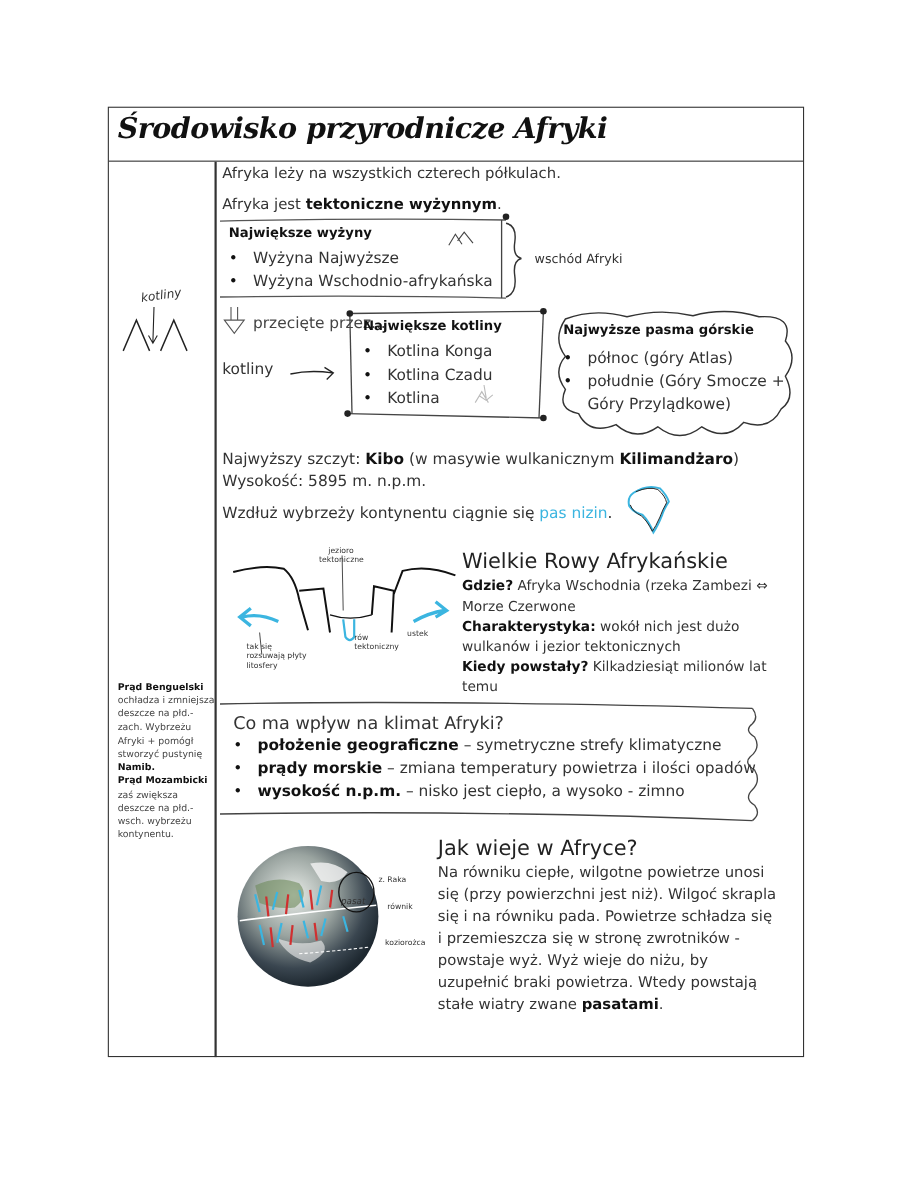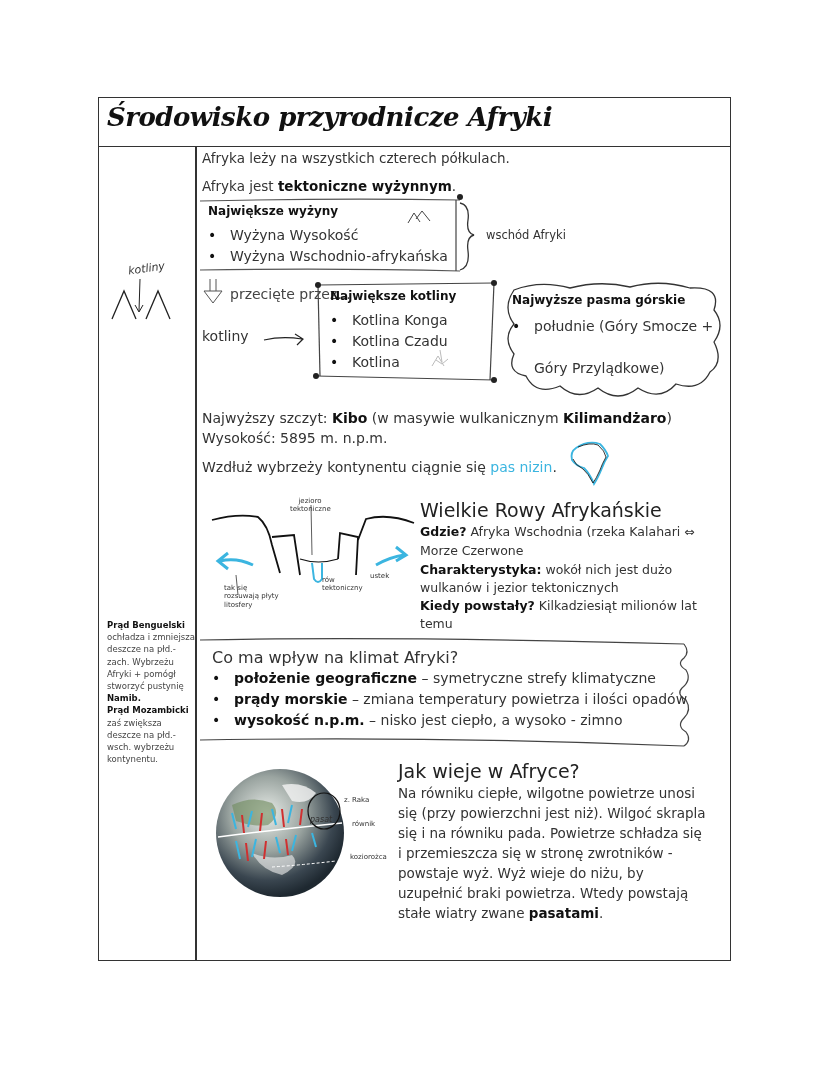--- a/index.html
+++ b/index.html
@@ -42,21 +42,21 @@
 <svg style="left:198px;top:195px;" width="280" height="80">
   <path d="M2 6 Q140 3 262 5" stroke="#555" stroke-width="1.2" fill="none"></path>
   <path d="M2 75 Q140 73 262 76" stroke="#555" stroke-width="1.2" fill="none"></path>
   <circle cx="262" cy="2" r="3" fill="#222"></circle>
   <path d="M258 5 L258 76" stroke="#444" stroke-width="1.2" fill="none"></path>
   <path d="M262 8 Q272 10 270 25 Q268 38 276 40 Q268 42 270 56 Q272 72 262 75" stroke="#333" stroke-width="1.3" fill="none"></path>
   <path d="M210 28 L216 18 L222 27 M218 24 L224 16 L232 26" stroke="#444" stroke-width="1" fill="none"></path>
 </svg>
 <div class="t h" style="left:208px;top:204px;font-weight:600;color:#111;">Największe wyżyny</div>
 <ul class="bullet-list" style="left:204px;top:225px;">
-  <li>Wyżyna Wysokość</li>
+  <li>Wyżyna Najwyższe</li>
   <li>Wyżyna Wschodnio-afrykańska</li>
 </ul>
 <div class="t" style="left:486px;top:229px;font-size:11.5px;">wschód Afryki</div>
 
 <div class="t" style="left:128px;top:262px;font-size:11px;font-style:italic;transform:rotate(-8deg);">kotliny</div>
 <svg style="left:108px;top:275px;" width="70" height="50">
   <path d="M4 44 L16 16 L28 44" stroke="#222" stroke-width="1.3" fill="none"></path>
   <path d="M38 44 L50 16 L62 44" stroke="#222" stroke-width="1.3" fill="none"></path>
   <path d="M32 4 L31 36 M27 30 L31 37 L35 30" stroke="#222" stroke-width="1" fill="none"></path>
 </svg>
@@ -87,20 +87,21 @@
   <li>Kotlina Konga</li>
   <li>Kotlina Czadu</li>
   <li>Kotlina</li>
 </ul>
 
 <svg style="left:500px;top:280px;" width="225" height="125">
   <path d="M14 10 Q40 0 70 8 Q100 0 130 7 Q160 -1 190 8 Q222 6 214 30 Q226 45 214 62 Q224 82 210 92 Q200 112 176 104 Q160 122 138 108 Q118 124 98 108 Q78 122 60 106 Q36 116 26 96 Q6 92 14 74 Q2 58 14 44 Q2 28 14 10 Z" stroke="#333" stroke-width="1.3" fill="none"></path>
 </svg>
 <div class="t h" style="left:512px;top:293px;font-weight:600;color:#111;">Najwyższe pasma górskie</div>
 <ul class="bullet-list" style="left:508px;top:316px;">
+  <li>północ (góry Atlas)</li>
   <li>południe (Góry Smocze +</li>
 </ul>
 <div class="t" style="left:534px;top:360px;font-size:14px;">Góry Przylądkowe)</div>
 
 <div class="t" style="left:202px;top:410px;font-size:14px;"><span>Najwyższy szczyt: </span><span class="b">Kibo</span><span> (w masywie wulkanicznym </span><span class="b">Kilimandżaro</span><span>)</span></div>
 <div class="t" style="left:202px;top:430px;font-size:14px;">Wysokość: 5895 m. n.p.m.</div>
 
 <div class="t" style="left:202px;top:459px;font-size:14px;"><span>Wzdłuż wybrzeży kontynentu ciągnie się </span><span class="blue">pas nizin</span><span>.</span></div>
 <svg style="left:568px;top:440px;" width="46" height="46">
   <path d="M8 8 Q20 0 32 4 Q38 10 40 16 Q36 22 34 28 Q30 38 26 44 Q22 34 16 28 Q8 26 4 20 Q2 12 8 8 Z" stroke="#3bb5e0" stroke-width="1.8" fill="none"></path>
@@ -118,21 +119,21 @@
   <path d="M168 70 Q182 62 196 60 M188 52 L198 60 L188 66" stroke="#3bb5e0" stroke-width="3" fill="none"></path>
   <path d="M103 10 L104 60" stroke="#333" stroke-width="0.8" fill="none"></path>
   <path d="M30 100 L28 80" stroke="#333" stroke-width="0.8" fill="none"></path>
 </svg>
 <div class="t" style="left:290px;top:497px;font-size:7px;width:40px;white-space:normal;text-align:center;color:#333;">jezioro tektoniczne</div>
 <div class="t" style="left:322px;top:576px;font-size:7px;width:36px;white-space:normal;color:#333;">rów tektoniczny</div>
 <div class="t" style="left:370px;top:572px;font-size:7px;color:#333;">ustek</div>
 <div class="t" style="left:224px;top:584px;font-size:7px;width:60px;white-space:normal;color:#333;">tak się rozsuwają płyty litosfery</div>
 
 <div class="t" style="left:420px;top:499px;font-size:19px;color:#222;">Wielkie Rowy Afrykańskie</div>
-<div class="t" style="left:420px;top:524px;font-size:12.5px;"><span class="b">Gdzie?</span><span> Afryka Wschodnia (rzeka Kalahari ⇔</span></div>
+<div class="t" style="left:420px;top:524px;font-size:12.5px;"><span class="b">Gdzie?</span><span> Afryka Wschodnia (rzeka Zambezi ⇔</span></div>
 <div class="t" style="left:420px;top:543px;font-size:12.5px;">Morze Czerwone</div>
 <div class="t" style="left:420px;top:562px;font-size:12.5px;"><span class="b">Charakterystyka:</span><span> wokół nich jest dużo</span></div>
 <div class="t" style="left:420px;top:580px;font-size:12.5px;">wulkanów i jezior tektonicznych</div>
 <div class="t" style="left:420px;top:598px;font-size:12.5px;"><span class="b">Kiedy powstały?</span><span> Kilkadziesiąt milionów lat</span></div>
 <div class="t" style="left:420px;top:616px;font-size:12.5px;">temu</div>
 
 <div class="side-note">
   <span class="b">Prąd Benguelski</span><br>
   <span>ochładza i zmniejsza deszcze na płd.-zach. Wybrzeżu Afryki + pomógł stworzyć pustynię </span><span class="b">Namib.</span><br>
   <span class="b">Prąd Mozambicki</span><br>

